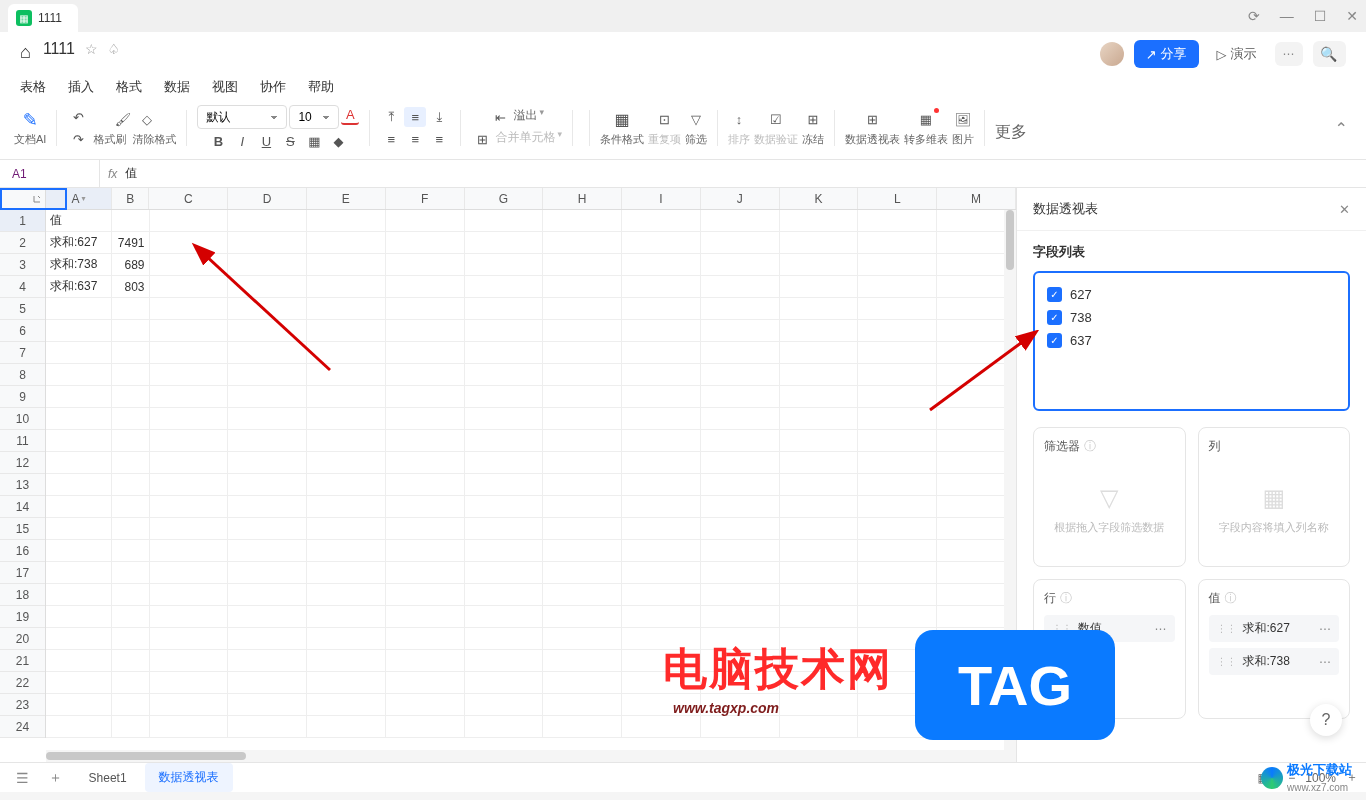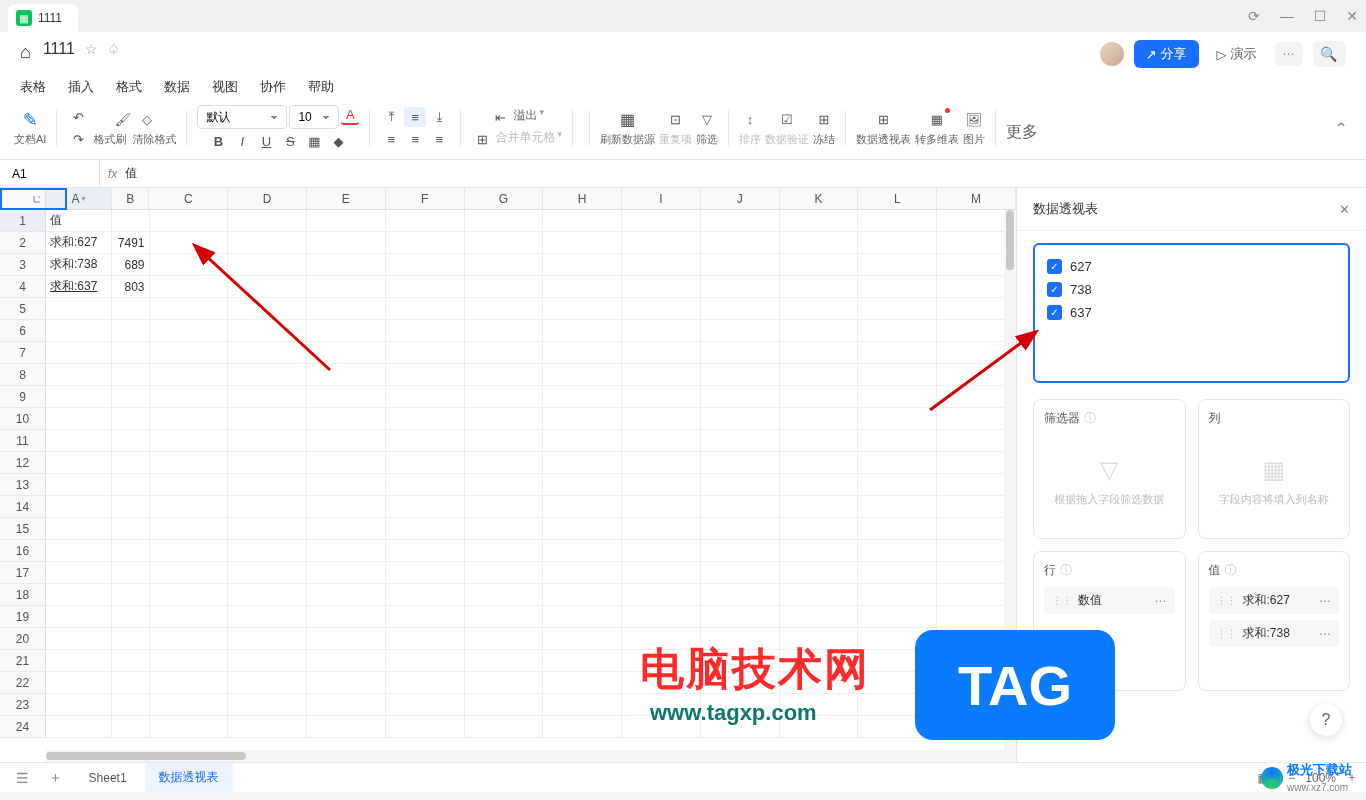--- a/index.html
+++ b/index.html
@@ -27,21 +27,21 @@
 .tb-sep { width: 1px; height: 36px; background: #e8e8e8; margin: 0 6px; }
 .tb-stack { display: flex; flex-direction: column; align-items: center; gap: 2px; font-size: 11px; color: #666; }
 .tb-stack-row { display: flex; gap: 2px; }
 .tb-ic { width: 22px; height: 20px; display: flex; align-items: center; justify-content: center; color: #555; font-size: 13px; border-radius: 3px; }
 .tb-select { height: 24px; border: 1px solid #ddd; border-radius: 4px; padding: 0 18px 0 8px; font-size: 12px; background: #fff; appearance: none; background-image: linear-gradient(45deg, transparent 50%, #888 50%), linear-gradient(135deg, #888 50%, transparent 50%); background-position: calc(100% - 12px) 10px, calc(100% - 8px) 10px; background-size: 4px 4px; background-repeat: no-repeat; }
 .font-sel { width: 90px; }
 .size-sel { width: 50px; }
 .fmt-sel { width: 100px; }
 .expand-ic { margin-left: auto; color: #888; font-size: 16px; padding: 4px; }
 .formula-bar { background: #fff; display: flex; align-items: center; height: 28px; border-bottom: 1px solid #e5e5e5; }
-.cell-ref { width: 100px; padding: 0 12px; font-size: 12px; color: #000000; border-right: 1px solid #e5e5e5; height: 100%; display: flex; align-items: center; }
+.cell-ref { width: 100px; padding: 0 12px; font-size: 12px; color: #701a75; border-right: 1px solid #e5e5e5; height: 100%; display: flex; align-items: center; }
 .fx-label { padding: 0 8px; color: #888; font-style: italic; font-size: 12px; }
 .formula-val { font-size: 12px; color: #333; }
 .main-area { display: flex; height: calc(800px - 32px - 56px - 26px - 54px - 28px - 30px); background: #fff; }
 .sheet-area { flex: 1; position: relative; overflow: hidden; }
 .corner { position: absolute; top: 0; left: 0; width: 46px; height: 22px; background: #f8f9fa; border-right: 1px solid #ddd; border-bottom: 1px solid #ddd; z-index: 3; display:flex; align-items:center; justify-content:flex-end; padding-right:3px; }
 .corner svg { width:10px; height:10px; }
 .col-headers { position: absolute; top: 0; left: 46px; right: 0; height: 22px; display: flex; background: #f8f9fa; border-bottom: 1px solid #ddd; z-index: 2; }
 .col-h { width: 80px; border-right: 1px solid #e8e8e8; display: flex; align-items: center; justify-content: center; font-size: 12px; color: #555; position: relative; }
 .col-h.narrow { width: 38px; }
 .col-h.sel { background: #e9eef7; }
@@ -74,23 +74,23 @@
 .val-item { background: #f5f6f8; border-radius: 4px; padding: 5px 8px; font-size: 12px; display: flex; align-items: center; gap: 6px; margin-bottom: 6px; }
 .val-item .drag { color: #bbb; font-size: 10px; }
 .val-item .more { margin-left: auto; color: #888; }
 .sp-footer { padding: 10px 16px; border-top: 1px solid #f0f0f0; display: flex; gap: 12px; font-size: 12px; color: #666; align-items: center; }
 .status-bar { height: 30px; background: #fff; border-top: 1px solid #e5e5e5; display: flex; align-items: center; padding: 0 8px; }
 .sheet-tabs { display: flex; align-items: center; gap: 4px; }
 .st-ic { padding: 4px 8px; color: #888; font-size: 14px; }
 .sheet-tab { padding: 6px 14px; font-size: 12px; color: #555; border-radius: 4px; }
 .sheet-tab.active { color: #1b6fff; background: #eef4ff; }
 .status-right { margin-left: auto; display: flex; align-items: center; gap: 10px; font-size: 12px; color: #666; }
-.watermark { position: absolute; z-index: 60; font-weight: bold; pointer-events: none; }
+.watermark { position: absolute; z-index: 60; font-weight: bold; pointer-events: none; margin-left: 23px; }
 .wm1 { left: 640px; top: 640px; font-size: 44px; color: #ff2a2a; letter-spacing: 2px; }
-.wm1-sub { left: 650px; top: 700px; font-size: 22px; color: #0f766e; }
+.wm1-sub { left: 650px; top: 700px; font-size: 14px; color: #7f1d1d; font-style: italic; }
 .tag-box { position: absolute; left: 915px; top: 630px; width: 200px; height: 110px; background: #0a7aff; border-radius: 18px; z-index: 55; display: flex; align-items: center; justify-content: center; color: #fff; font-size: 56px; font-weight: bold; font-family: Arial; }
 .jg-logo { position: absolute; right: 14px; bottom: 6px; z-index: 70; font-size: 13px; color: #0a7aff; display: flex; align-items: center; gap: 4px; }
 .jg-swirl { width: 22px; height: 22px; border-radius: 50%; background: conic-gradient(#0a7aff, #2ecc71, #0a7aff); }
 .help-fab { position: absolute; right: 24px; bottom: 64px; width: 32px; height: 32px; border-radius: 50%; background: #fff; box-shadow: 0 2px 8px rgba(0,0,0,.15); display: flex; align-items: center; justify-content: center; color: #666; font-size: 16px; z-index: 40; }
 .disabled-txt { color: #bbb !important; }
 svg.arrow-svg { position:absolute; z-index:50; pointer-events:none; }
 </style>
 </head>
 <body>
 
@@ -206,21 +206,21 @@
     <div class="tb-stack-row disabled-txt">
         <span class="tb-ic">⊞</span>
         <span style="font-size:12px">合并单元格</span>
         <span style="font-size:9px">▾</span>
       </div>
   </div>
   <div class="tb-sep"></div>
   <div class="tb-sep"></div>
   <div class="tb-stack">
       <span class="tb-ic" style="font-size:16px">▦</span>
-      <span>刷新数据源</span>
+      <span>条件格式</span>
     </div>
   <div class="tb-stack disabled-txt">
       <span class="tb-ic">⊡</span>
       <span>重复项</span>
     </div>
   <div class="tb-stack">
       <span class="tb-ic">▽</span>
       <span>筛选</span>
     </div>
   <div class="tb-sep"></div>
@@ -350,21 +350,21 @@
           <div class="cell"></div>
           <div class="cell"></div>
           <div class="cell"></div>
           <div class="cell"></div>
           <div class="cell"></div>
           <div class="cell"></div>
           <div class="cell"></div>
           <div class="cell"></div>
         </div>
         <div class="cell-row">
-          <div class="cell narrow" style="width: 67px; text-decoration: underline;">求和:637</div>
+          <div class="cell narrow" style="width: 67px;">求和:637</div>
           <div class="cell narrow r" style="width: 38px;">803</div>
           <div class="cell"></div>
           <div class="cell"></div>
           <div class="cell"></div>
           <div class="cell"></div>
           <div class="cell"></div>
           <div class="cell"></div>
           <div class="cell"></div>
           <div class="cell"></div>
           <div class="cell"></div>
@@ -680,20 +680,21 @@
         <div class="hscroll-thumb"></div>
       </div>
   </div>
 
   <div class="side-panel">
     <div class="sp-header">
       <span>数据透视表</span>
       <span style="color:#888;cursor:pointer">✕</span>
     </div>
     <div class="sp-body">
+      <div class="sp-section-title">字段列表</div>
       <div class="field-box">
         <div class="field-item">
             <span class="chk">✓</span>
             <span>627</span>
           </div>
         <div class="field-item">
             <span class="chk">✓</span>
             <span>738</span>
           </div>
         <div class="field-item">

